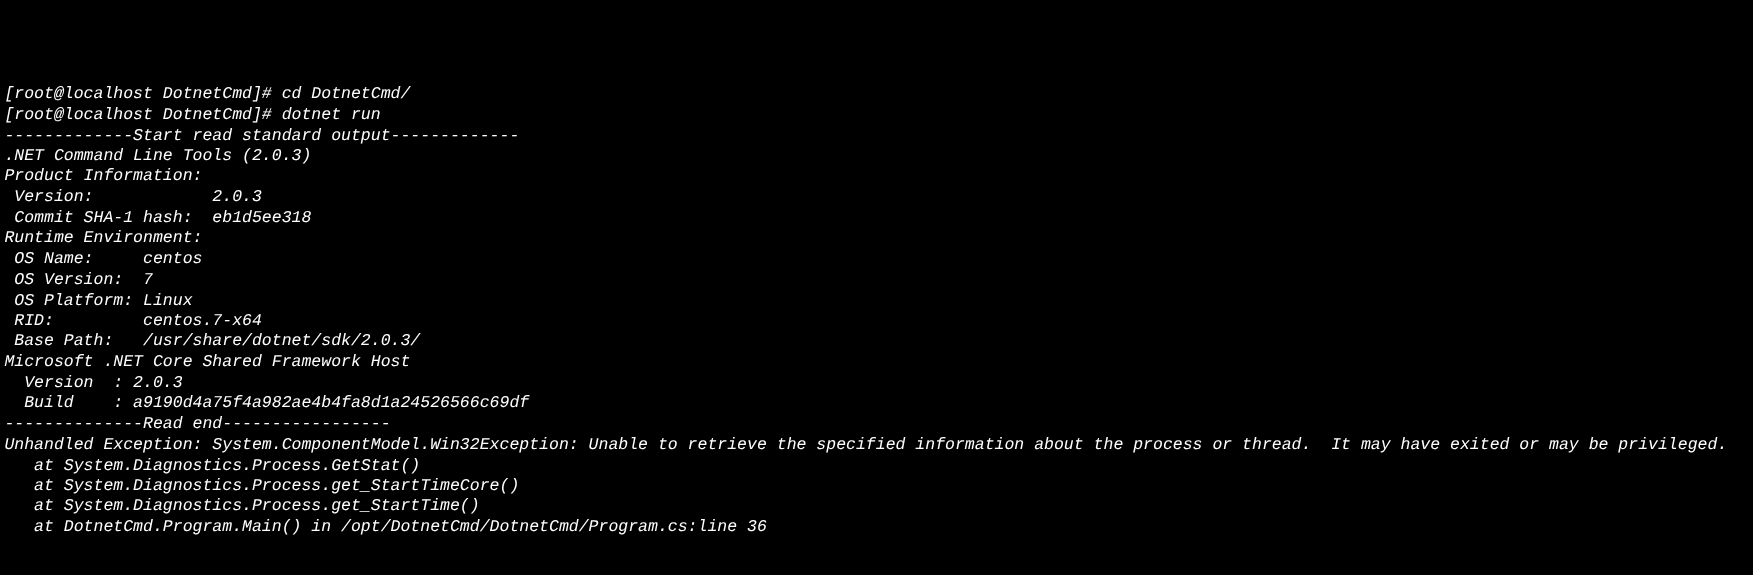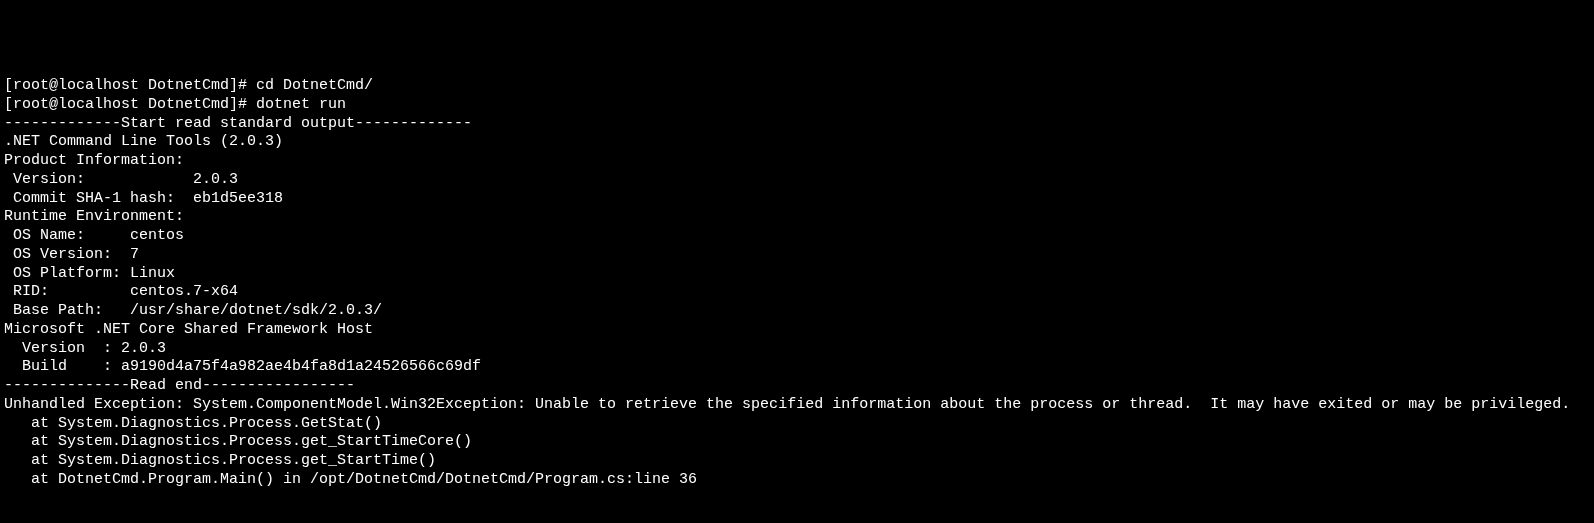--- a/index.html
+++ b/index.html
@@ -14,20 +14,21 @@
       font-size: 15px;
       line-height: 1.25;
       padding: 2px 4px;
       width: 1594px;
       height: 523px;
       overflow: hidden;
       white-space: pre;
     }
     .terminal-line {
       display: block;
+      font-style: italic;
     }
   </style>
 </head>
 <body>
 
 
 
 <div><span class="terminal-line">[root@localhost DotnetCmd]# cd DotnetCmd/</span><span class="terminal-line">[root@localhost DotnetCmd]# dotnet run</span><span class="terminal-line">-------------Start read standard output-------------</span><span class="terminal-line">.NET Command Line Tools (2.0.3)</span><span class="terminal-line"></span><span class="terminal-line">Product Information:</span><span class="terminal-line"> Version:            2.0.3</span><span class="terminal-line"> Commit SHA-1 hash:  eb1d5ee318</span><span class="terminal-line"></span><span class="terminal-line">Runtime Environment:</span><span class="terminal-line"> OS Name:     centos</span><span class="terminal-line"> OS Version:  7</span><span class="terminal-line"> OS Platform: Linux</span><span class="terminal-line"> RID:         centos.7-x64</span><span class="terminal-line"> Base Path:   /usr/share/dotnet/sdk/2.0.3/</span><span class="terminal-line"></span><span class="terminal-line">Microsoft .NET Core Shared Framework Host</span><span class="terminal-line"></span><span class="terminal-line">  Version  : 2.0.3</span><span class="terminal-line">  Build    : a9190d4a75f4a982ae4b4fa8d1a24526566c69df</span><span class="terminal-line"></span><span class="terminal-line">--------------Read end-----------------</span><span class="terminal-line"></span><span class="terminal-line">Unhandled Exception: System.ComponentModel.Win32Exception: Unable to retrieve the specified information about the process or thread.  It may have exited or may be privileged.</span><span class="terminal-line">   at System.Diagnostics.Process.GetStat()</span><span class="terminal-line">   at System.Diagnostics.Process.get_StartTimeCore()</span><span class="terminal-line">   at System.Diagnostics.Process.get_StartTime()</span><span class="terminal-line">   at DotnetCmd.Program.Main() in /opt/DotnetCmd/DotnetCmd/Program.cs:line 36</span></div>
 
 

